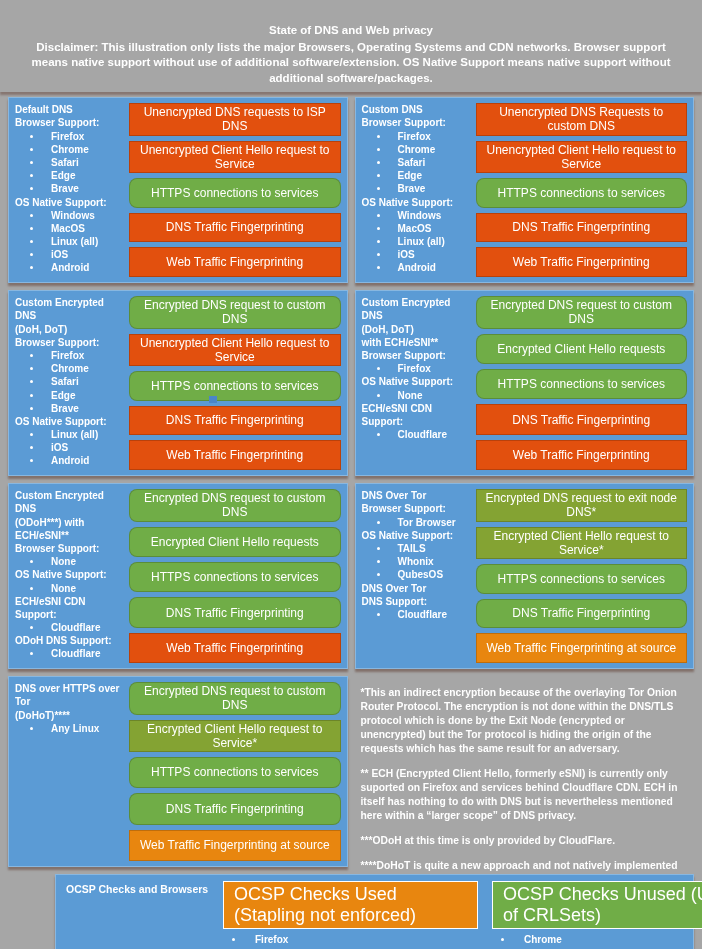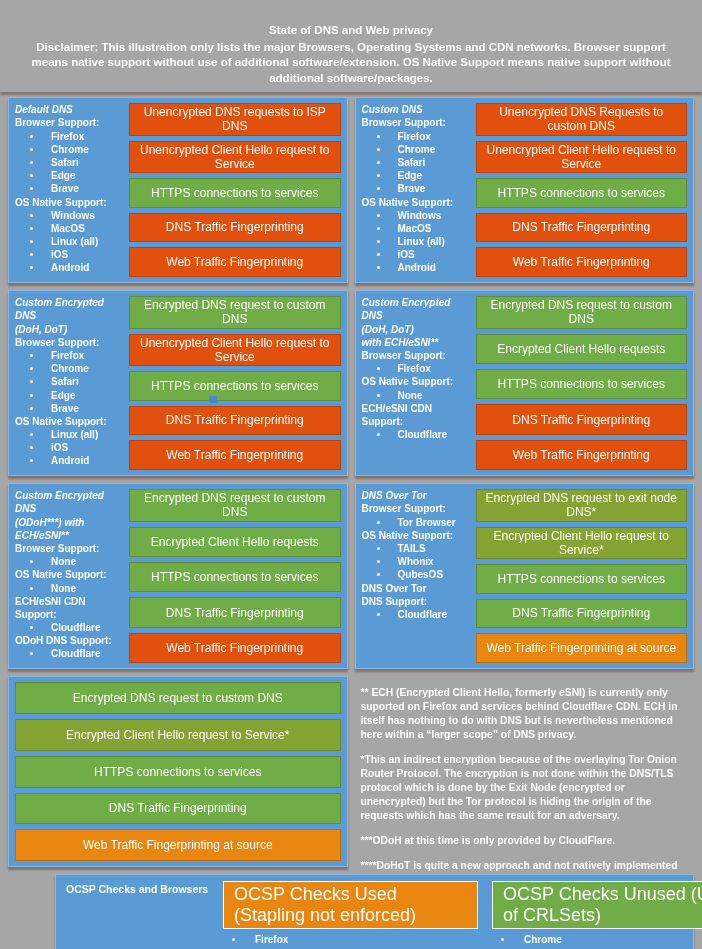--- a/index.html
+++ b/index.html
@@ -28,34 +28,34 @@
     background: var(--panel, #5b9bd5);
     border:1px solid rgba(255,255,255,0.28);
     box-shadow: 0 3px 2px rgba(95,60,48,0.5);
     display:flex; gap:6px; padding:5px 6px;
     box-sizing:border-box;
   }
   .panel-left {
     width:108px; flex-shrink:0;
     font-size:10px; font-weight:bold; line-height:1.32;
   }
-  .panel-title { white-space:pre-line;font-style:italic; }
+  .panel-title { white-space:pre-line; }
   .sec-heading { white-space:pre-line; }
   ul.bullets { margin:0; padding-left:28px; list-style:disc; }
   ul.bullets li { padding-left:8px; }
   .note { padding-left:36px; }
 
   .bars { flex:1; display:flex; flex-direction:column; gap:5px; position:relative; }
   .bar {
     flex:1; display:flex; align-items:center; justify-content:center;
     text-align:center; font-size:12px; line-height:1.18; padding:1px 6px;
     border:1px solid rgba(0,0,0,0.18); box-sizing:border-box;
   }
   .bar.bad     { background: var(--bad, #e2500e); }
-  .bar.good    { background: var(--good, #70ad47); }
+  .bar.good    { background: var(--good, #70ad47); border-radius: 8px; }
   .bar.partial { background: var(--partial, #84a333); }
   .bar.warn    { background: var(--warn, #e8860f); }
   .handle {
     position:absolute; left:38%; top:57.5%;
     width:8px; height:7px; background:#4a86c8;
   }
 
   .footnotes {
     font-size:10.3px; font-weight:bold; line-height:1.36;
     padding:10px 2px 0 6px;
@@ -253,31 +253,38 @@
       </div>
       <div class="bars">
         <div class="bar partial">Encrypted DNS request to exit node DNS*</div>
         <div class="bar partial">Encrypted Client Hello request to Service*</div>
         <div class="bar good">HTTPS connections to services</div>
         <div class="bar good">DNS Traffic Fingerprinting</div>
         <div class="bar warn">Web Traffic Fingerprinting at source</div>
       </div>
     </div>
     <div class="panel">
+      <div class="panel-left">
+        <div class="panel-title">DNS over HTTPS over Tor
+(DoHoT)****</div>
+        <ul class="bullets">
+          <li>Any Linux</li>
+        </ul>
+      </div>
       <div class="bars">
         <div class="bar good">Encrypted DNS request to custom DNS</div>
         <div class="bar partial">Encrypted Client Hello request to Service*</div>
         <div class="bar good">HTTPS connections to services</div>
         <div class="bar good">DNS Traffic Fingerprinting</div>
         <div class="bar warn">Web Traffic Fingerprinting at source</div>
       </div>
     </div>
     <div class="footnotes">
+      <p>*This an indirect encryption because of the overlaying Tor Onion Router Protocol. The encryption is not done within the DNS/TLS protocol which is done by the Exit Node (encrypted or unencrypted) but the Tor protocol is hiding the origin of the requests which has the same result for an adversary.</p>
       <p>** ECH (Encrypted Client Hello, formerly eSNI) is currently only suported on Firefox and services behind Cloudflare CDN. ECH in itself has nothing to do with DNS but is nevertheless mentioned here within a “larger scope” of DNS privacy.</p>
-      <p>*This an indirect encryption because of the overlaying Tor Onion Router Protocol. The encryption is not done within the DNS/TLS protocol which is done by the Exit Node (encrypted or unencrypted) but the Tor protocol is hiding the origin of the requests which has the same result for an adversary.</p>
       <p>***ODoH at this time is only provided by CloudFlare.</p>
       <p>****DoHoT is quite a new approach and not natively implemented anywhere AFAIK and could IMHO be the actual best option for DNS privacy.</p>
     </div>
   <div class="ocsp">
     <div class="ocsp-label">OCSP Checks and Browsers</div>
     <div style="display:flex; gap:14px; flex:1;">
         <div class="ocsp-group"><div class="ocsp-header warn">OCSP Checks Used (Stapling not enforced)</div><ul class="bullets">
             <li>Firefox</li>
             <li>Tor Browser</li>
             <li>Safari (if not present in Apple's list)</li>

